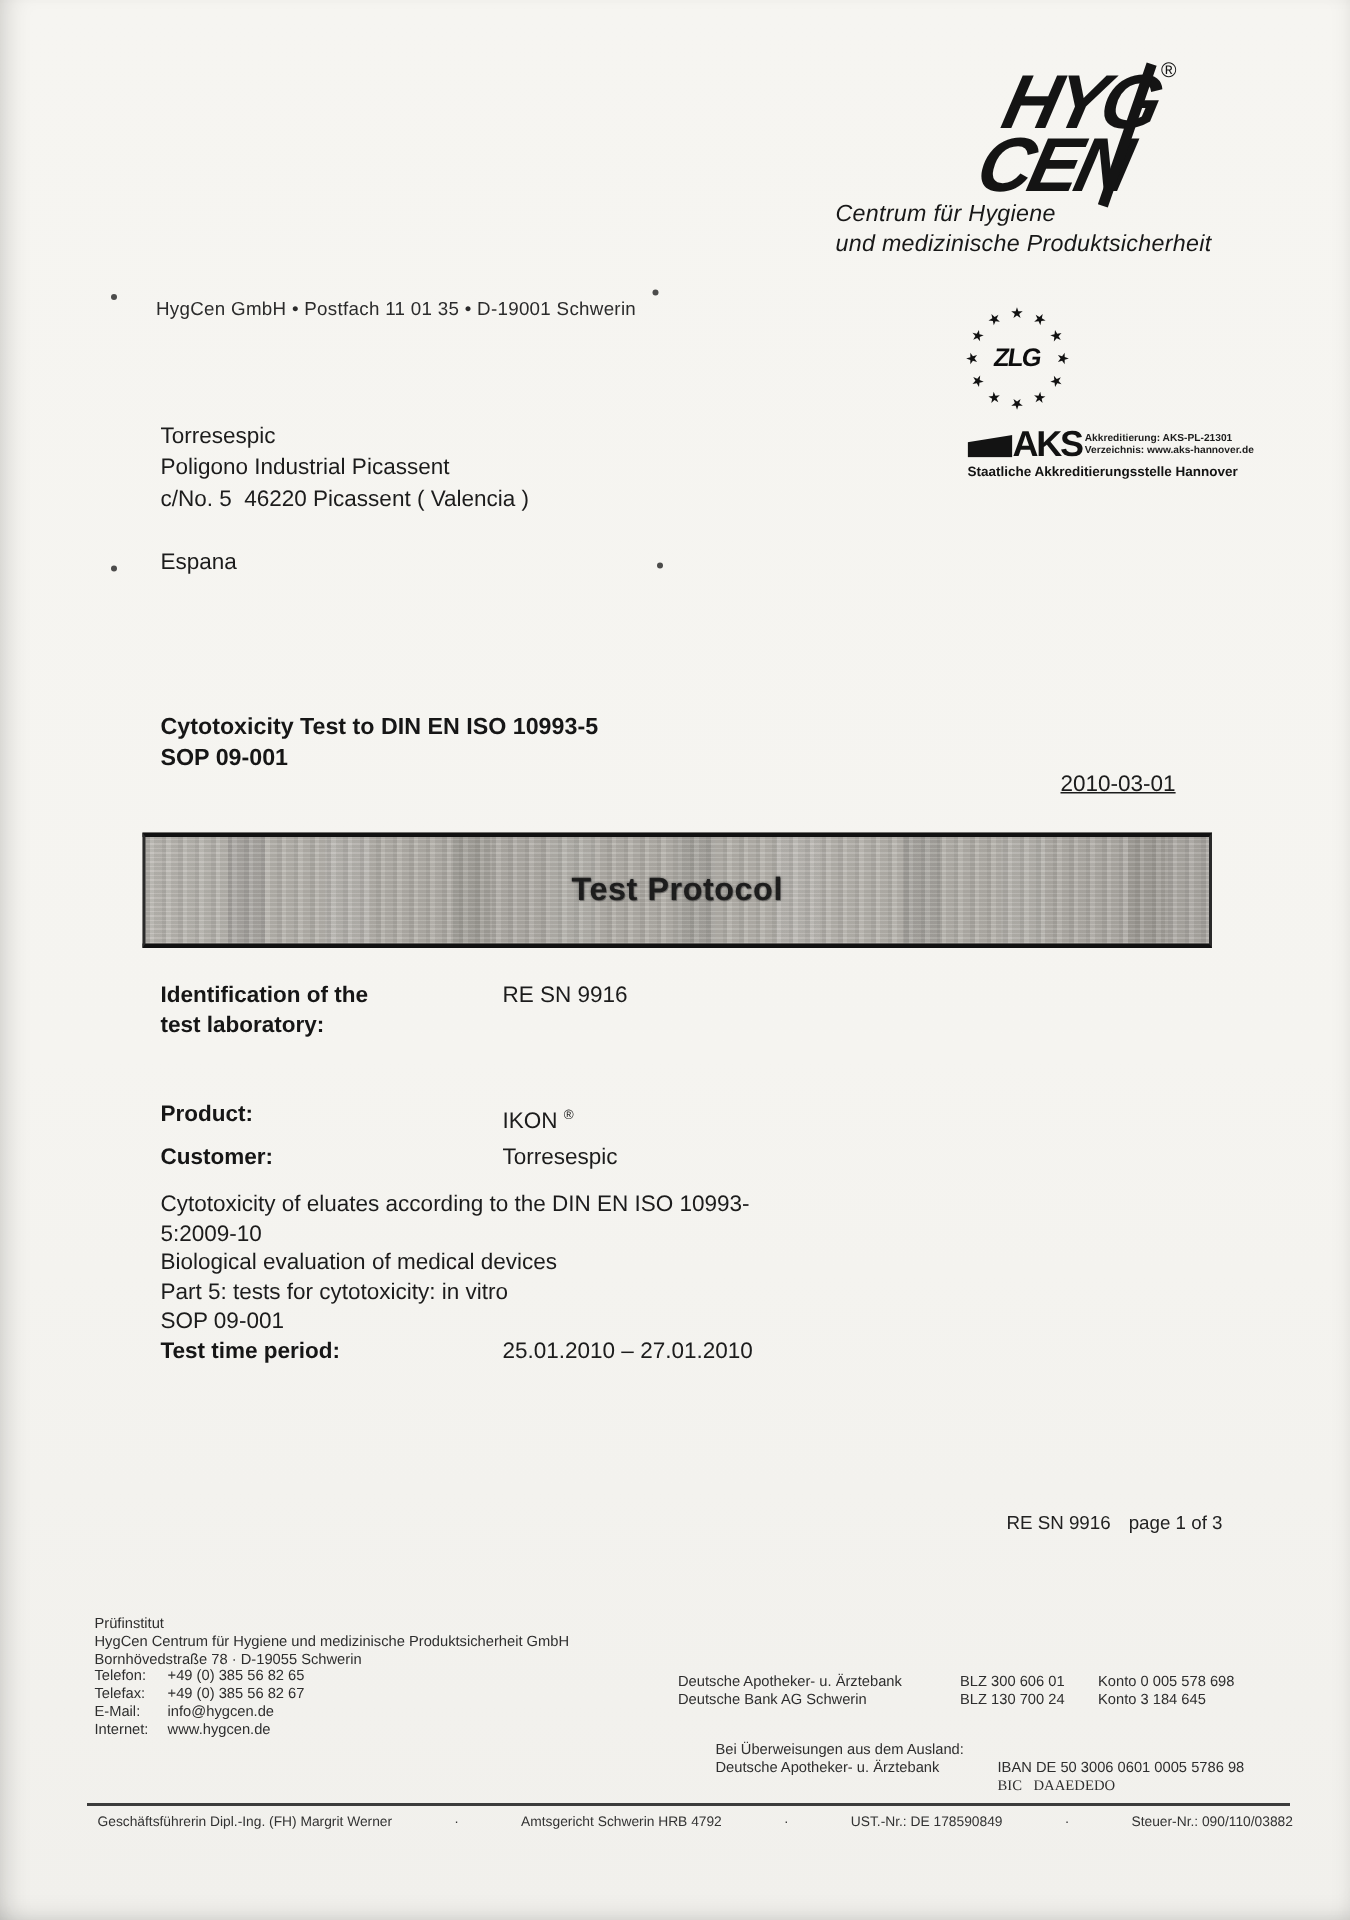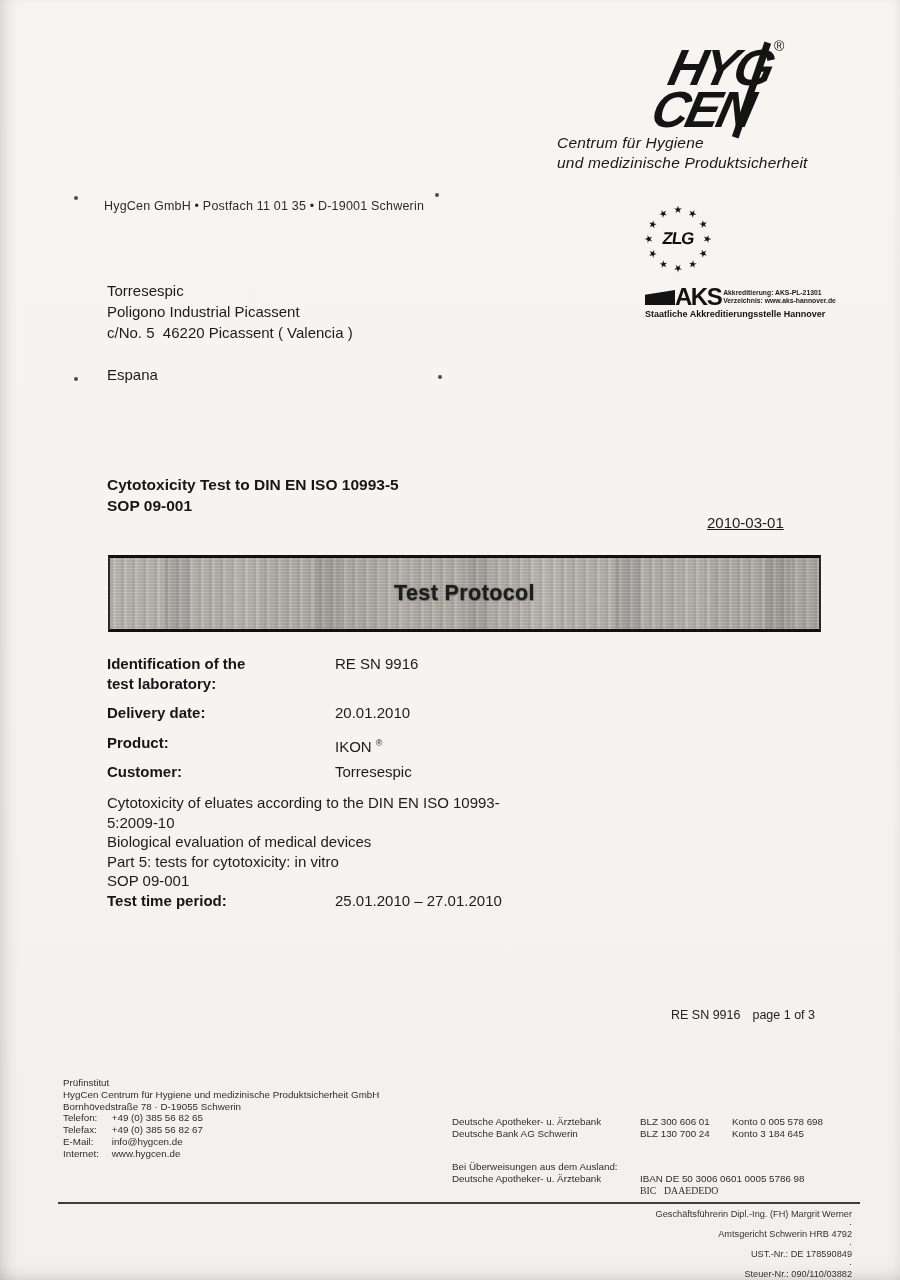--- a/index.html
+++ b/index.html
@@ -70,21 +70,21 @@
   .banner {
     left:95px; top:555px; width:713px; height:77px;
     border-top:3px solid #111; border-bottom:3px solid #111;
     border-left:2px solid #2a2a2a; border-right:2px solid #2a2a2a;
     background-color:#b7b4ae;
     background-image:
       repeating-linear-gradient(90deg, rgba(0,0,0,.08) 0 3px, rgba(255,255,255,.07) 3px 6px, rgba(0,0,0,.03) 6px 11px),
       repeating-linear-gradient(0deg, rgba(255,255,255,.09) 0 1px, rgba(0,0,0,.05) 1px 3px),
       repeating-linear-gradient(90deg, transparent 0 55px, rgba(0,0,0,.07) 55px 80px, transparent 80px 120px, rgba(255,255,255,.06) 120px 150px),
       linear-gradient(90deg,#bdbab4,#b2afa9 35%,#bab7b1 65%,#afaca6);
-    display:flex; align-items:center; justify-content:center;margin-left:13px;
+    display:flex; align-items:center; justify-content:center;
   }
   .banner-title { font-weight:bold; font-size:21.5px; letter-spacing:.4px; color:#1d1d1d;
                   text-shadow:0 0 2px rgba(30,30,30,.55), .5px .5px 0 rgba(30,30,30,.35); }
 
   
   .frow { position:absolute; left:107px; width:710px; display:flex; font-size:15px; line-height:20px; }
   .flabel { width:228px; flex:0 0 228px; font-weight:bold; color:#161616; }
   .fvalue { color:#1c1c1c; }
   .fvalue .vline { line-height:19.6px; }
   .cond-line { margin-bottom:10px; }
@@ -94,30 +94,30 @@
 
   
   .inst { left:63px; top:1067px; font-size:9.8px; line-height:11.8px; color:#2e2e2e;margin-top:10px; }
   .inst .lbl { display:inline-block; width:46px; }
 
   .banks { left:452px; top:1116px; font-size:9.8px; line-height:12px; color:#2e2e2e; }
   .bank-row { display:flex; }
   .bank-name { width:188px; flex:0 0 188px; }
   .bank-blz  { width:92px;  flex:0 0 92px; }
 
-  .foreign { left:452px; top:1161px; font-size:9.8px; line-height:12px; color:#2e2e2e; }
+  .foreign { left:477px; top:1161px; font-size:9.8px; line-height:12px; color:#2e2e2e; }
   .foreign-row { display:flex; }
   .foreign-name { width:188px; flex:0 0 188px; }
   .bic-row { display:flex;font-family:Liberation Serif, serif; }
   .bic-label { width:24px; }
 
   .rule { left:58px; top:1202px; width:802px; height:2px; background:#3c3c3c; }
 
-  .legal { left:55px; top:1209px; width:797px; font-size:9.2px; color:#333;
-           display:flex; justify-content:space-between; align-items:flex-end;flex-direction:column; }
+  .legal { left:65px; top:1209px; width:797px; font-size:9.2px; color:#333;
+           display:flex; justify-content:space-between; align-items:flex-start; }
 </style>
 </head>
 <body>
 
 <div class="page">
 
   <div class="fold-dot" style="left:74px; top:196px;"></div>
   <div class="fold-dot" style="left:435px; top:193px;"></div>
   <div class="fold-dot" style="left:74px; top:377px;"></div>
   <div class="fold-dot" style="left:438px; top:375px;"></div>
@@ -180,24 +180,20 @@
   </div>
 
   <div class="frow" style="top:654px;">
     <div class="flabel">
       <div>Identification of the</div>
       <div>test laboratory:</div>
     </div>
     <div class="fvalue">RE SN 9916</div>
   </div>
 
-  <div class="frow" style="top:703px;">
-    <div class="flabel">Delivery date:</div>
-    <div class="fvalue">20.01.2010</div>
-  </div>
 
   <div class="frow" style="top:733px;">
     <div class="flabel">Product:</div>
     <div class="fvalue">
       <span>IKON</span>
       <span class="sup">®</span>
     </div>
   </div>
 
   <div class="frow" style="top:762px;">

